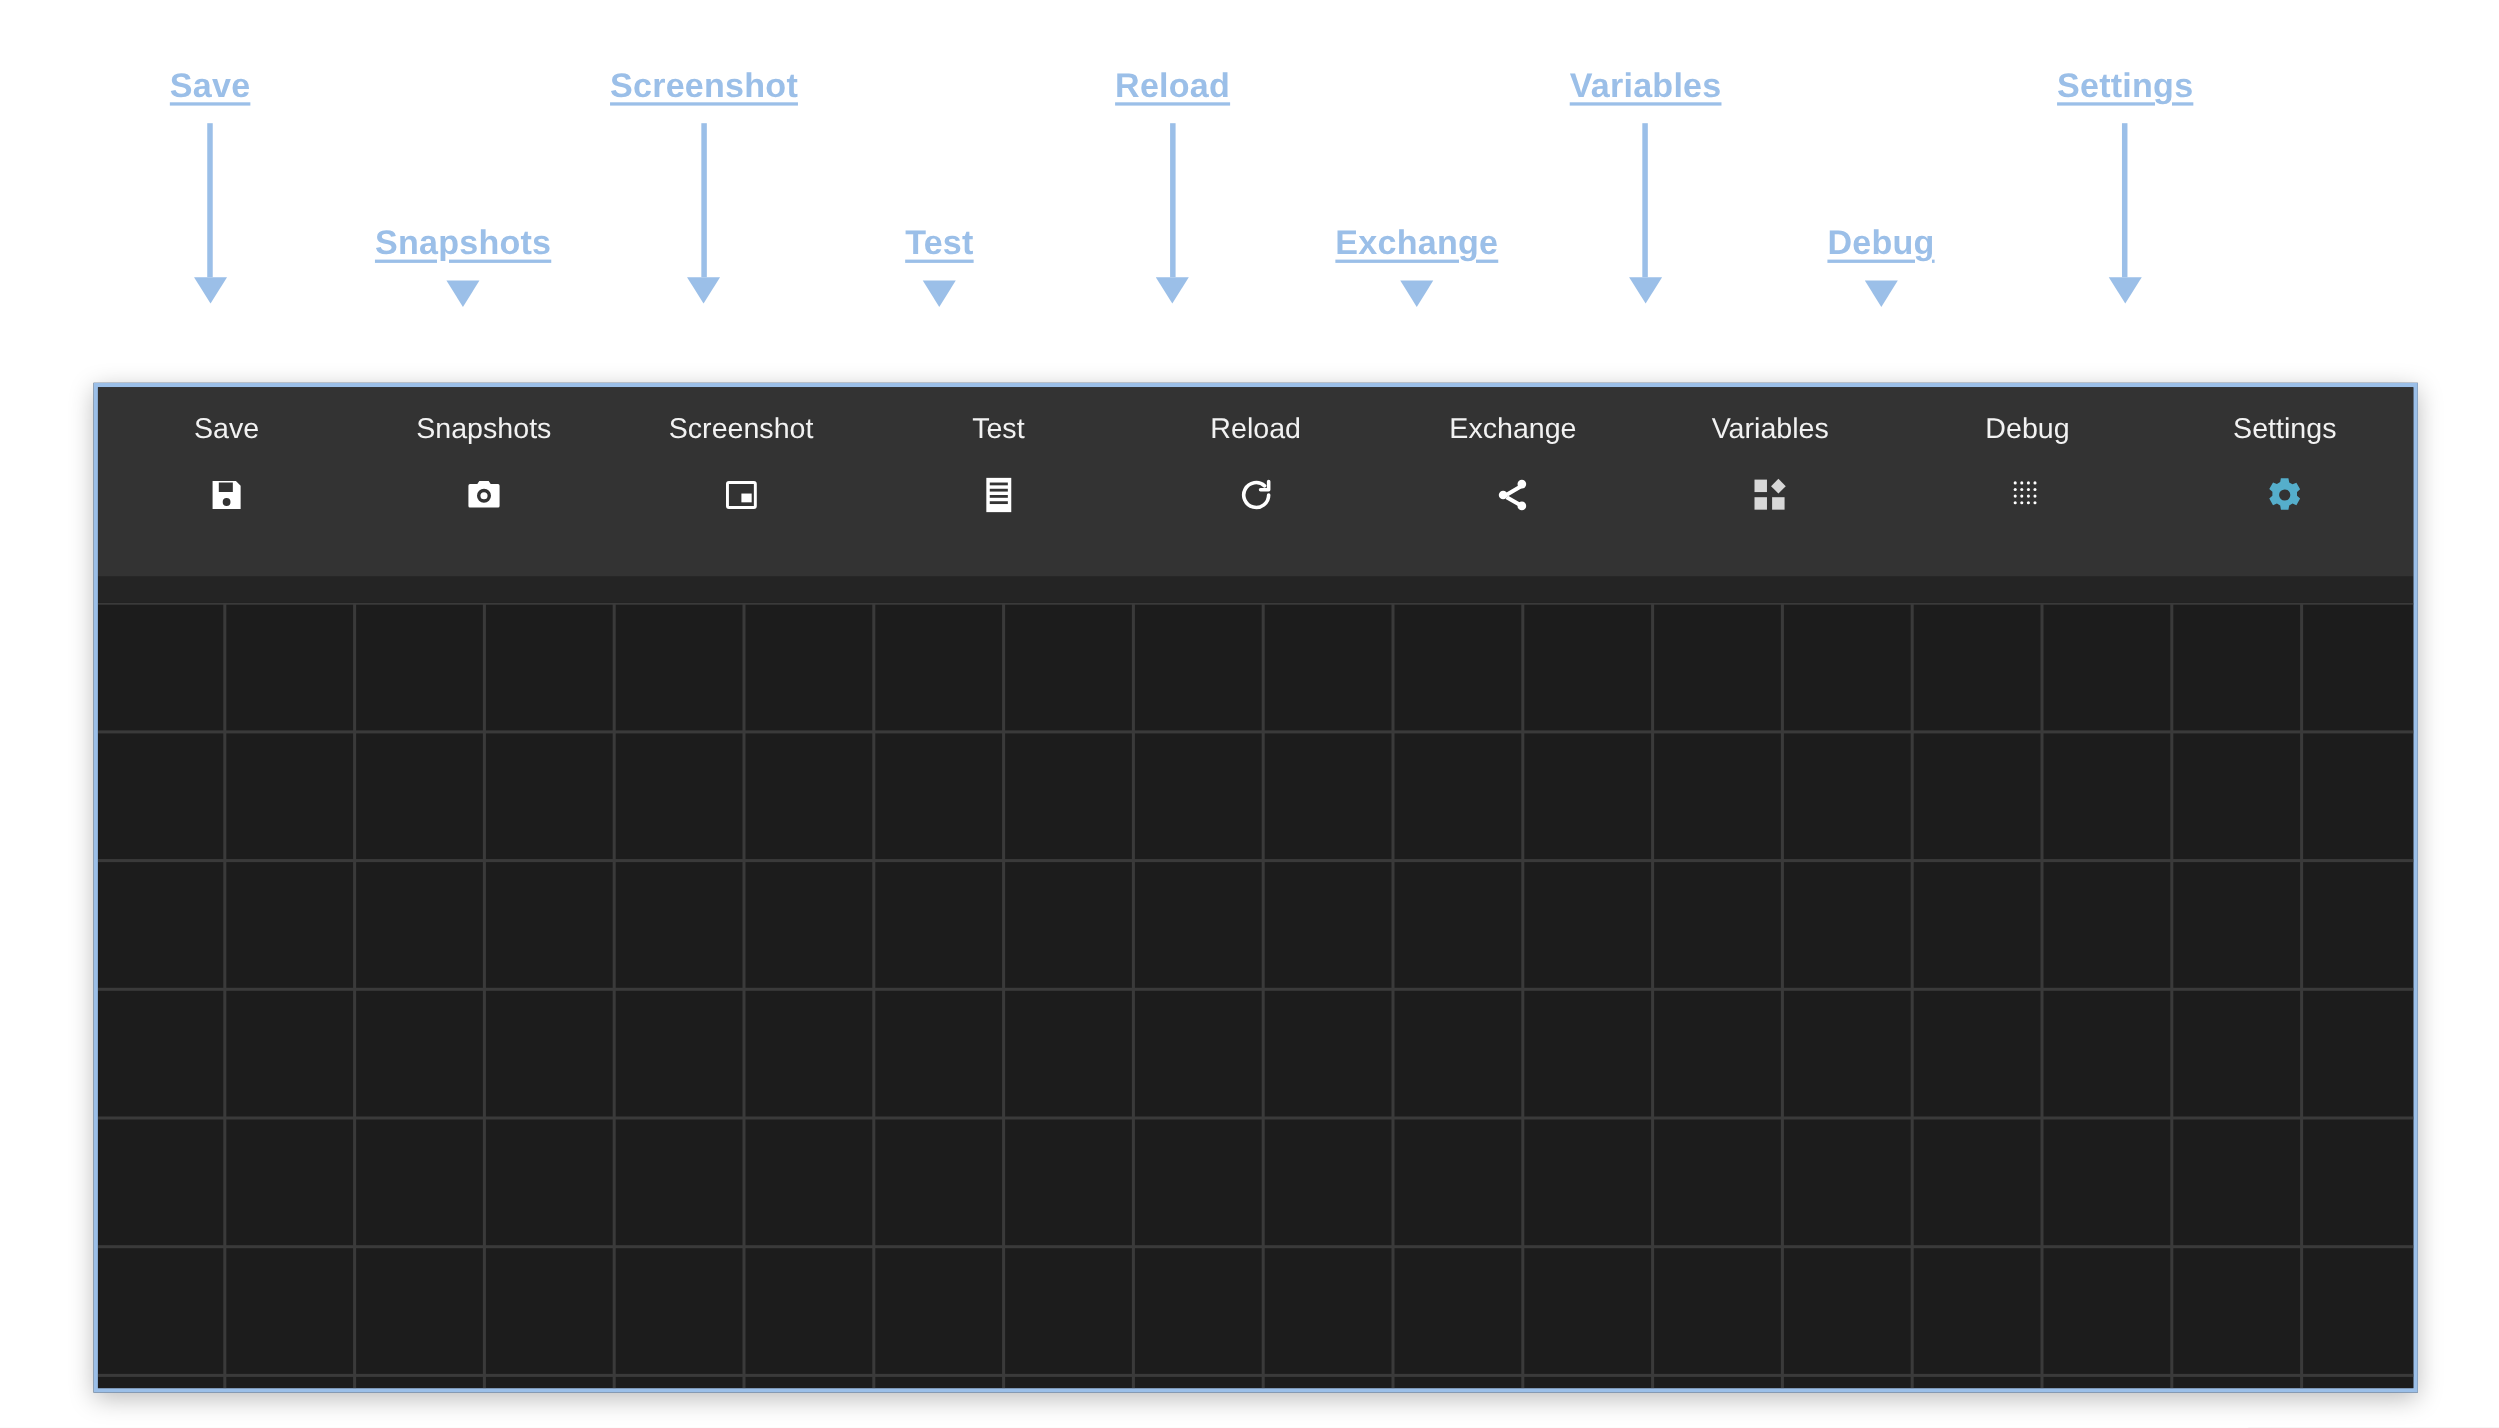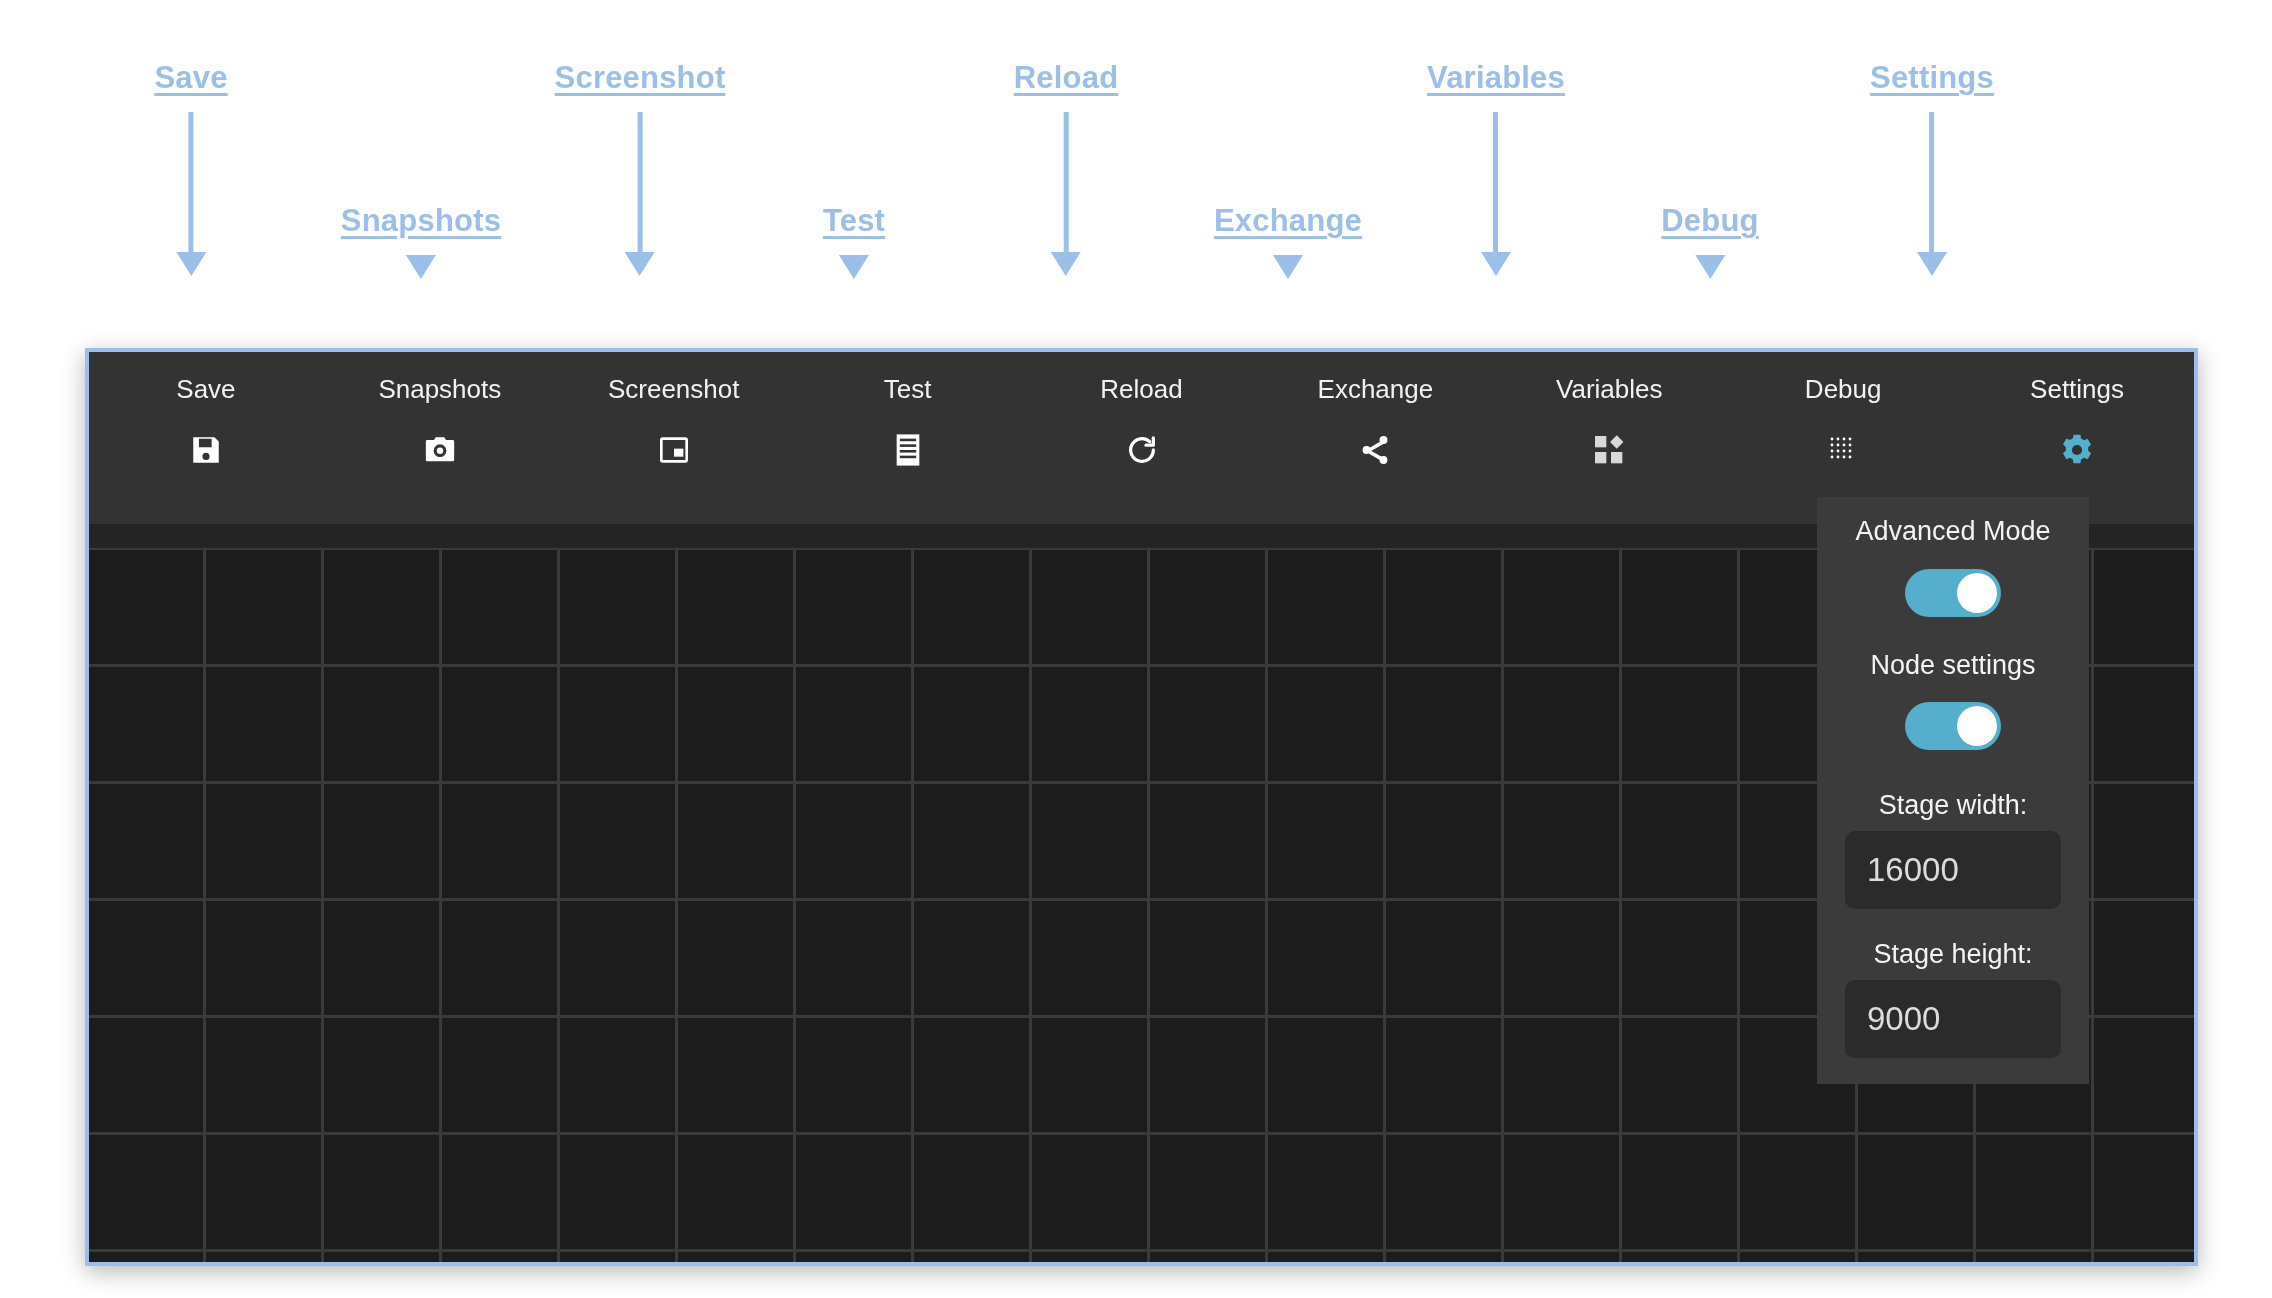--- a/index.html
+++ b/index.html
@@ -387,32 +387,15 @@
           <svg width="34" height="34" viewBox="0 0 24 24" fill="#55aecb">
             <path d="M12 8.2a3.8 3.8 0 1 0 0 7.6 3.8 3.8 0 0 0 0-7.6zm0 2.2a1.6 1.6 0 1 1 0 3.2 1.6 1.6 0 0 1 0-3.2z"></path>
             <path d="M9.6 1.2h4.8l.5 2.7 2.1 1.2 2.5-1 2.4 4.2-2 1.8v2.4l2 1.8-2.4 4.2-2.5-1-2.1 1.2-.5 2.7H9.6l-.5-2.7-2.1-1.2-2.5 1-2.4-4.2 2-1.8V9.9l-2-1.8 2.4-4.2 2.5 1 2.1-1.2.5-2.7z"></path>
             <circle cx="12" cy="12" r="3.6" fill="#333333"></circle>
           </svg>
         </span>
       </div>
 
     </div>
 
-    <div class="settings-menu">
-      <div class="menu-label">Advanced Mode</div>
-      <div class="toggle">
-        <div class="knob"></div>
-      </div>
-
-      <div class="menu-label">Node settings</div>
-      <div class="toggle">
-        <div class="knob"></div>
-      </div>
-
-      <div class="field-label">Stage width:</div>
-      <input class="field-box" type="text" value="16000" style="">
-
-      <div class="field-label">Stage height:</div>
-      <input class="field-box" type="text" value="9000" style="">
-    </div>
 
   </div>
 </div>
 
 </body></html>

